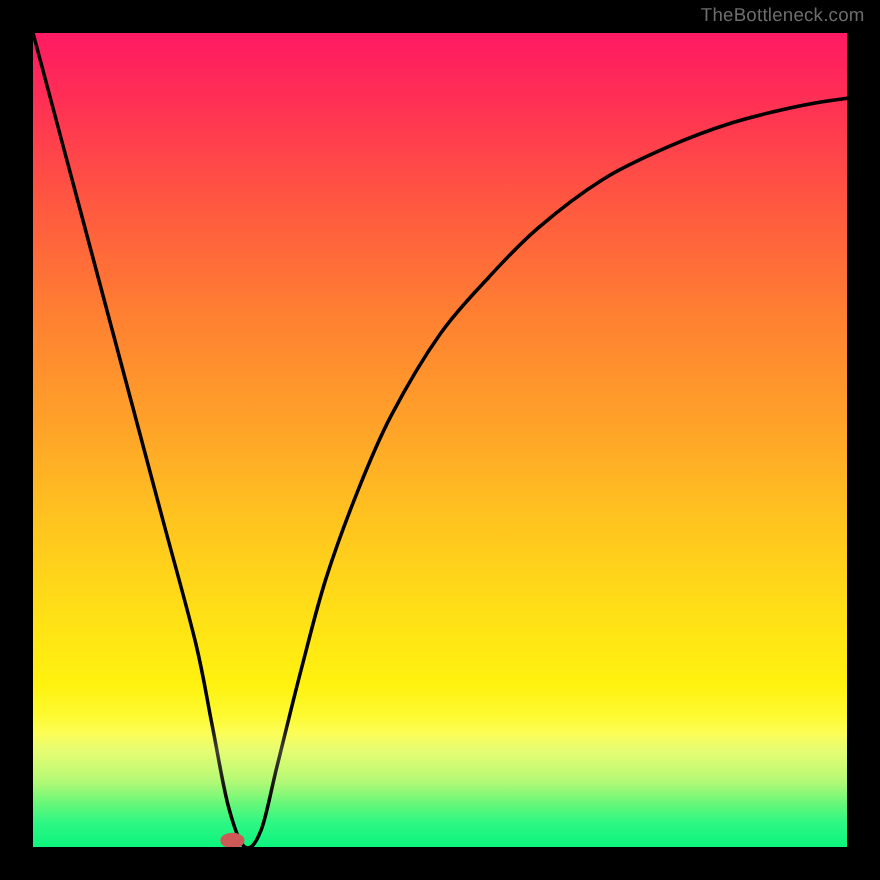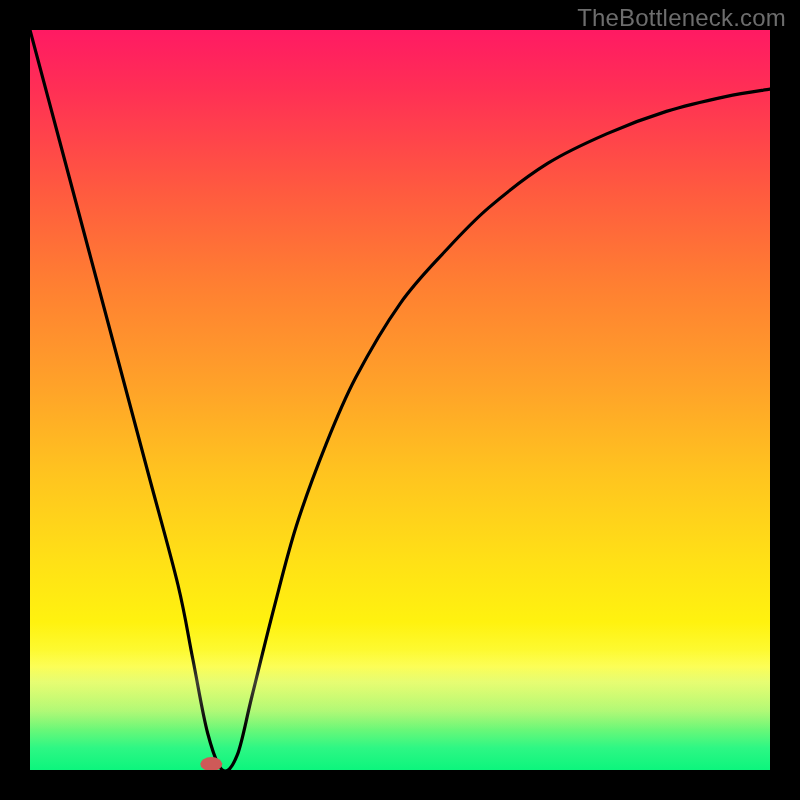--- a/index.html
+++ b/index.html
@@ -15,21 +15,21 @@
     position: relative;
     width: 800px;
     height: 800px;
     background: #000;
   }
   .attribution {
     position: absolute;
     top: 4px;
     right: 14px;
     color: #6d6d6d;
-    font-size: 24px;
+    font-size: 17px;
     font-weight: 400;
     letter-spacing: 0.2px;
     z-index: 5;
   }
   .plot {
     position: absolute;
     left: 30px;
     top: 30px;
     width: 740px;
     height: 740px;

